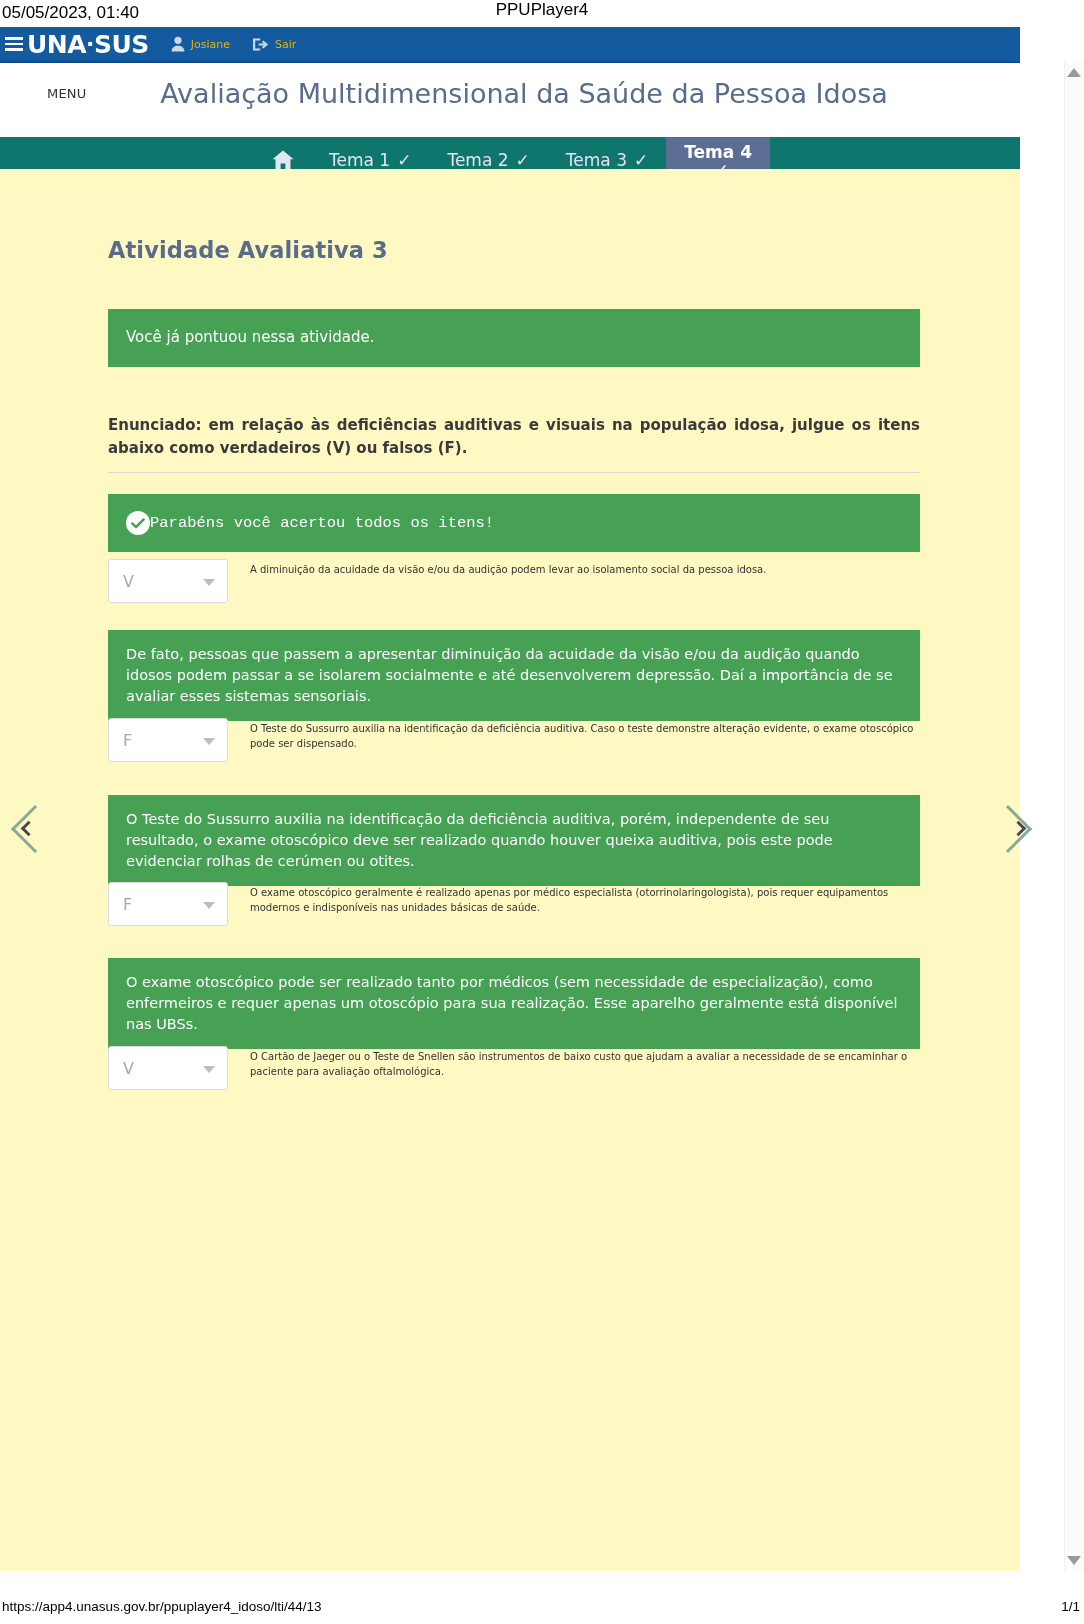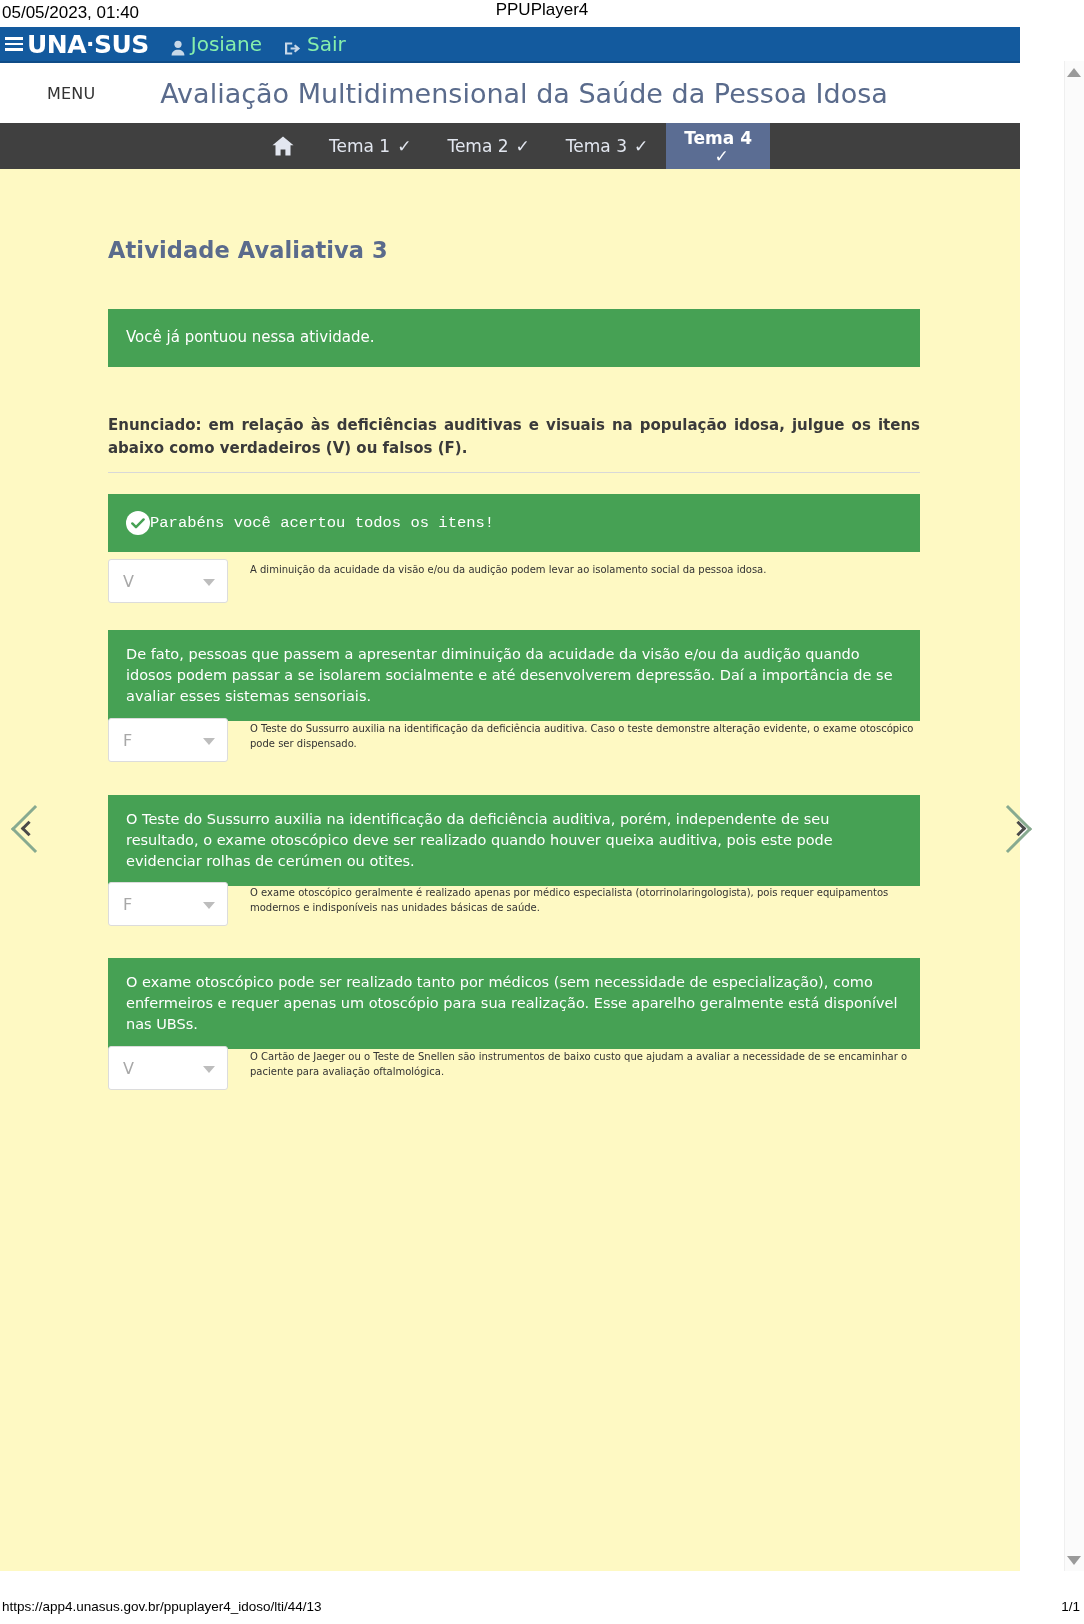--- a/index.html
+++ b/index.html
@@ -64,24 +64,24 @@
     line-height: 1;
     white-space: nowrap;
     cursor: pointer;
   }
   .logo .dot {
     font-size: 22px;
     vertical-align: 2px;
   }
   .topbar-link {
     display: inline-flex;
-    align-items: flex-end;
+    align-items: center;
     gap: 6px;
-    color: #86efac;
-    font-size: 20px;
+    color: #eab308;
+    font-size: 11px;
     margin-left: 22px;
     white-space: nowrap;
     cursor: pointer;
   }
   .topbar-link svg { display: block; }
 
   
   .scrollbar-track {
     position: absolute;
     top: 61px; right: 0;
@@ -114,43 +114,43 @@
     width: 1020px;
     height: 60px;
     background: #ffffff;
     display: flex;
     align-items: center;
   }
   .menu-btn {
     position: absolute;
     left: 47px;
     font-family: "DejaVu Sans", sans-serif;
-    font-size: 16px;
+    font-size: 13px;
     color: #333;
     letter-spacing: 0.2px;
     cursor: pointer;
   }
   .course-title {
     position: absolute;
     left: 18px; right: 0;
     text-align: center;
     font-family: "DejaVu Sans", sans-serif;
     font-size: 27px;
     color: #5a6b8c;
     font-weight: normal;
     padding-left: 10px;
   }
 
   
   .tabs {
     position: absolute;
-    top: 123px; left: 0;
+    top: 137px; left: 0;
     width: 1020px;
     height: 46px;
-    background: #404040;
+    background: #0f766e;
     display: flex;
     align-items: center;
     padding-left: 255px;
   }
   .tab {
     position: relative;
     height: 46px;
     display: flex;
     align-items: center;
     justify-content: center;

